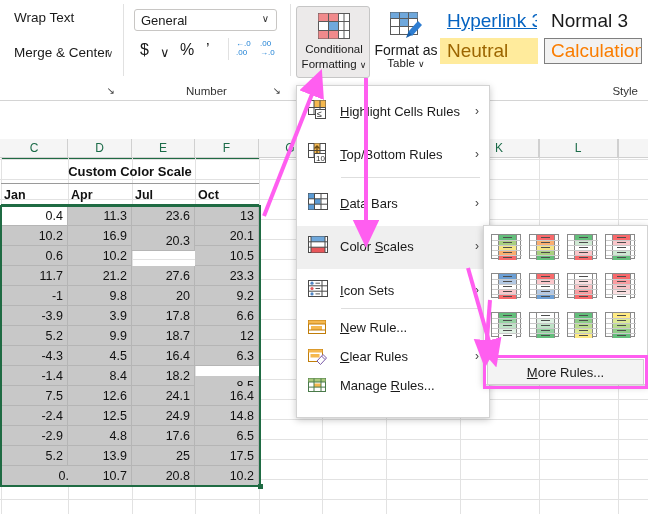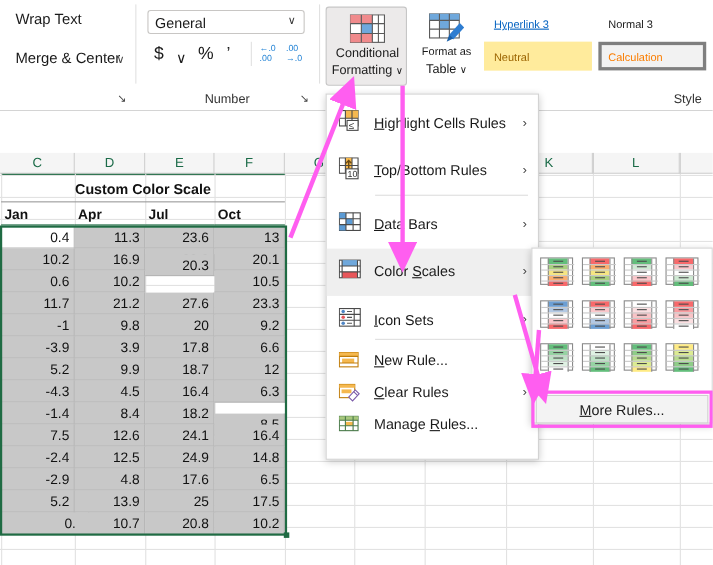--- a/index.html
+++ b/index.html
@@ -39,28 +39,28 @@
   
   #cf-btn {
     position:absolute; left:296px; top:6px; width:74px; height:72px;
     border:1px solid #c6c6c6; border-radius:3px; background:#eceaea;
   }
   #cf-btn .cf-ico { position:absolute; left:21px; top:6px; }
   #cf-btn .t1 { position:absolute; left:0; top:36px; width:74px; text-align:center; font-size:11.5px; }
   #cf-btn .t2 { position:absolute; left:0; top:51px; width:74px; text-align:center; font-size:11.5px; }
 
   #fat-btn { position:absolute; left:374px; top:6px; width:64px; height:72px; }
-  #fat-btn .t1 { position:absolute; left:0; top:36px; width:64px; text-align:center; font-size:10px; }
+  #fat-btn .t1 { position:absolute; left:0; top:36px; width:64px; text-align:center; font-size:14px; }
   #fat-btn .t2 { position:absolute; left:0; top:51px; width:64px; text-align:center; font-size:11.5px; }
 
   
   #sty-grp { position:absolute; left:440px; top:0; width:208px; height:101px; }
   .sty-cell {
-    position:absolute; border:3px solid #7f1d1d; background:#fff;
-    font-size:10px; padding-left:6px; line-height:24px; overflow:hidden; white-space:nowrap;
+    position:absolute; border:1px solid #7f1d1d; background:#fff;
+    font-size:19px; padding-left:6px; line-height:24px; overflow:hidden; white-space:nowrap;
   }
   .sty-hyper { left:0; top:8px; width:98px; height:26px; border-color:#fff; color:#0563c1; text-decoration:underline; }
   .sty-normal { left:104px; top:8px; width:98px; height:26px; border-color:#fff; color:#1a1a1a; }
   .sty-neutral { left:0; top:38px; width:98px; height:26px; background:#ffeb9c; color:#9c6500; border-color:#ffeb9c; }
   .sty-calc { left:104px; top:38px; width:98px; height:26px; background:#f2f2f2; color:#fa7d00; border-color:#7f7f7f; }
   #sty-label { position:absolute; right:10px; bottom:4px; font-size:11.5px; color:#333; }
 
   #ribbon-sep { position:absolute; left:0; top:100px; width:648px; height:1px; background:#d4d4d4; }
 
   

